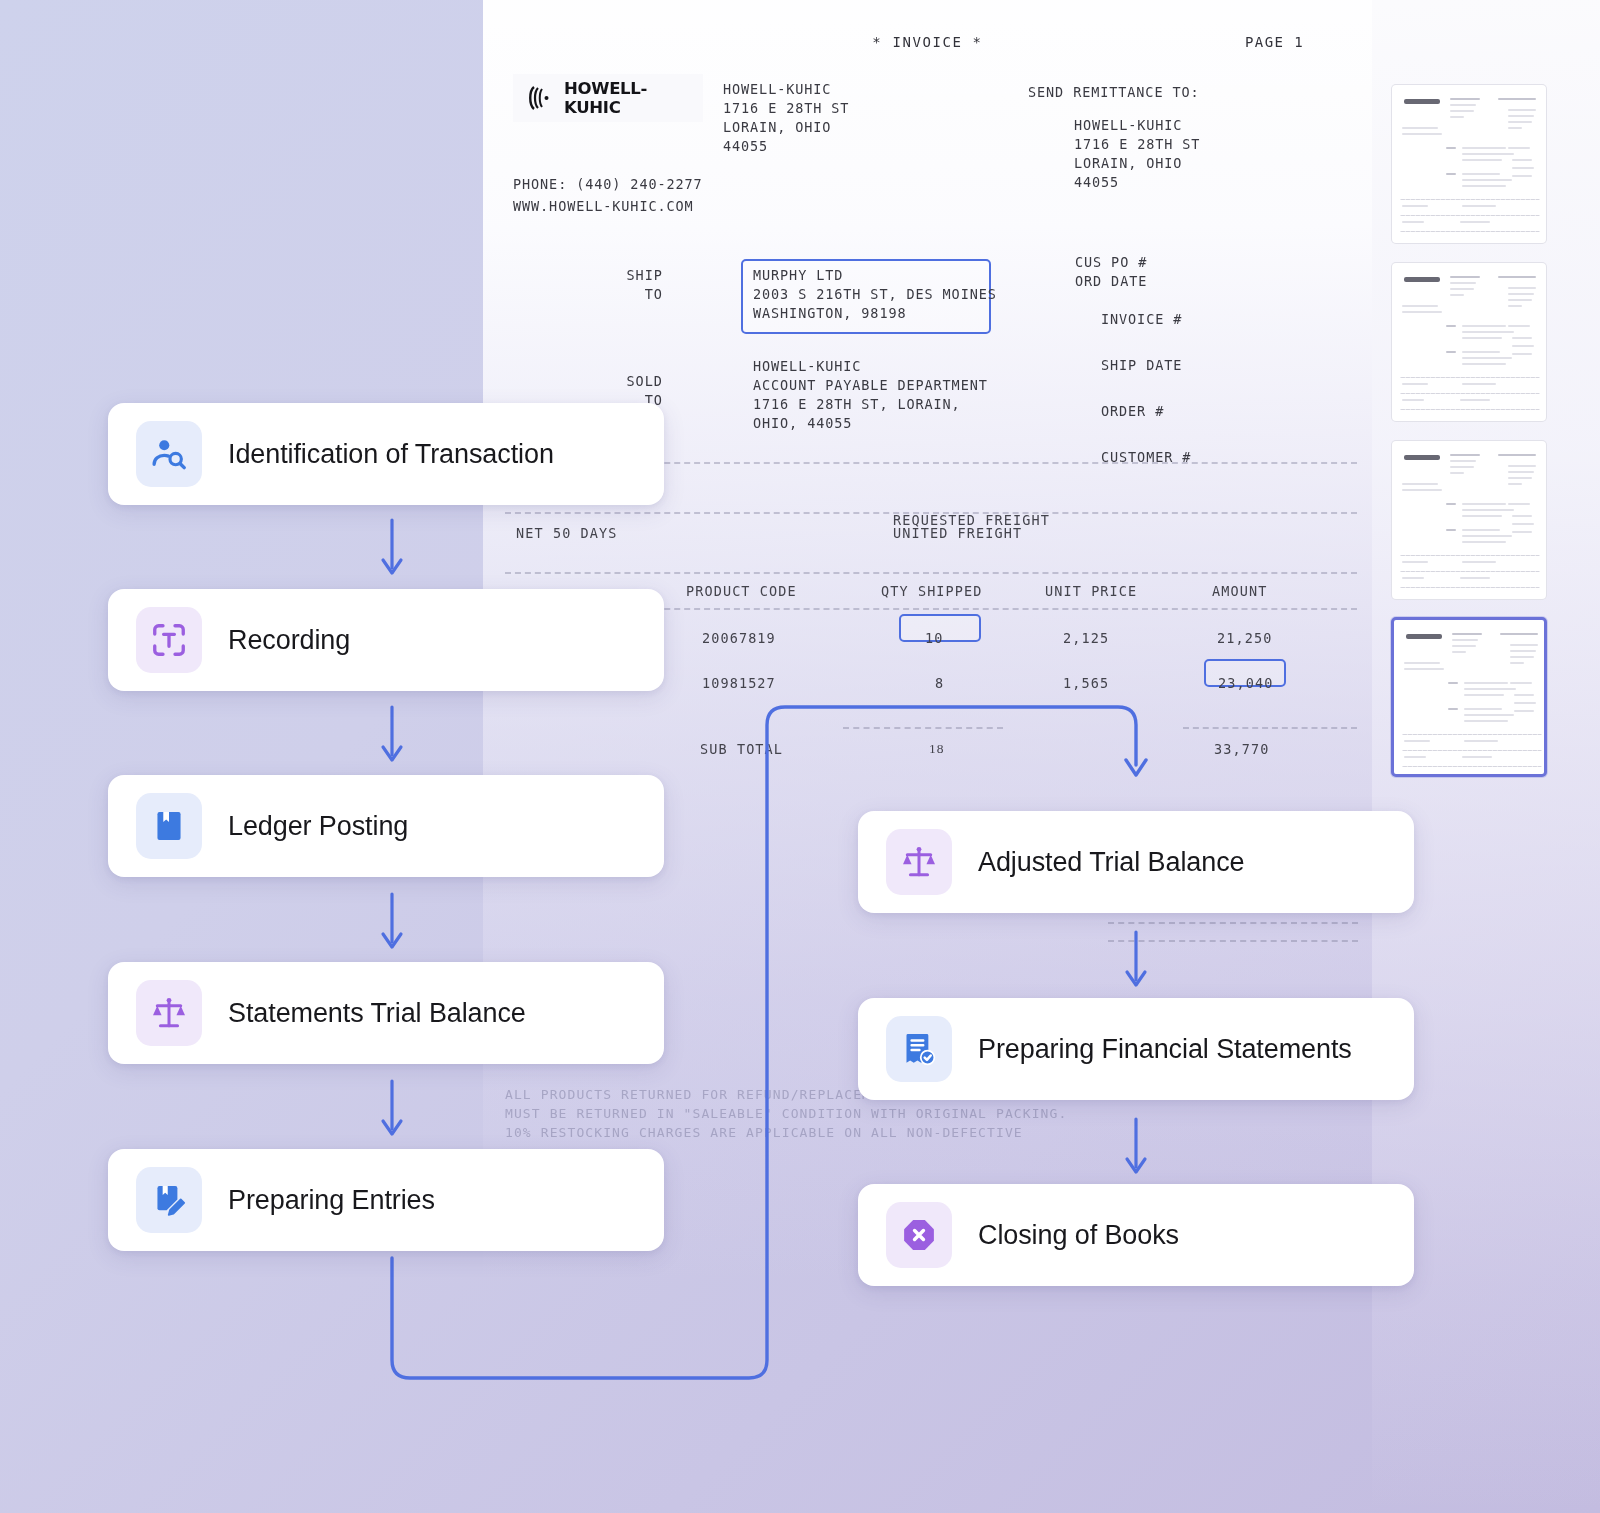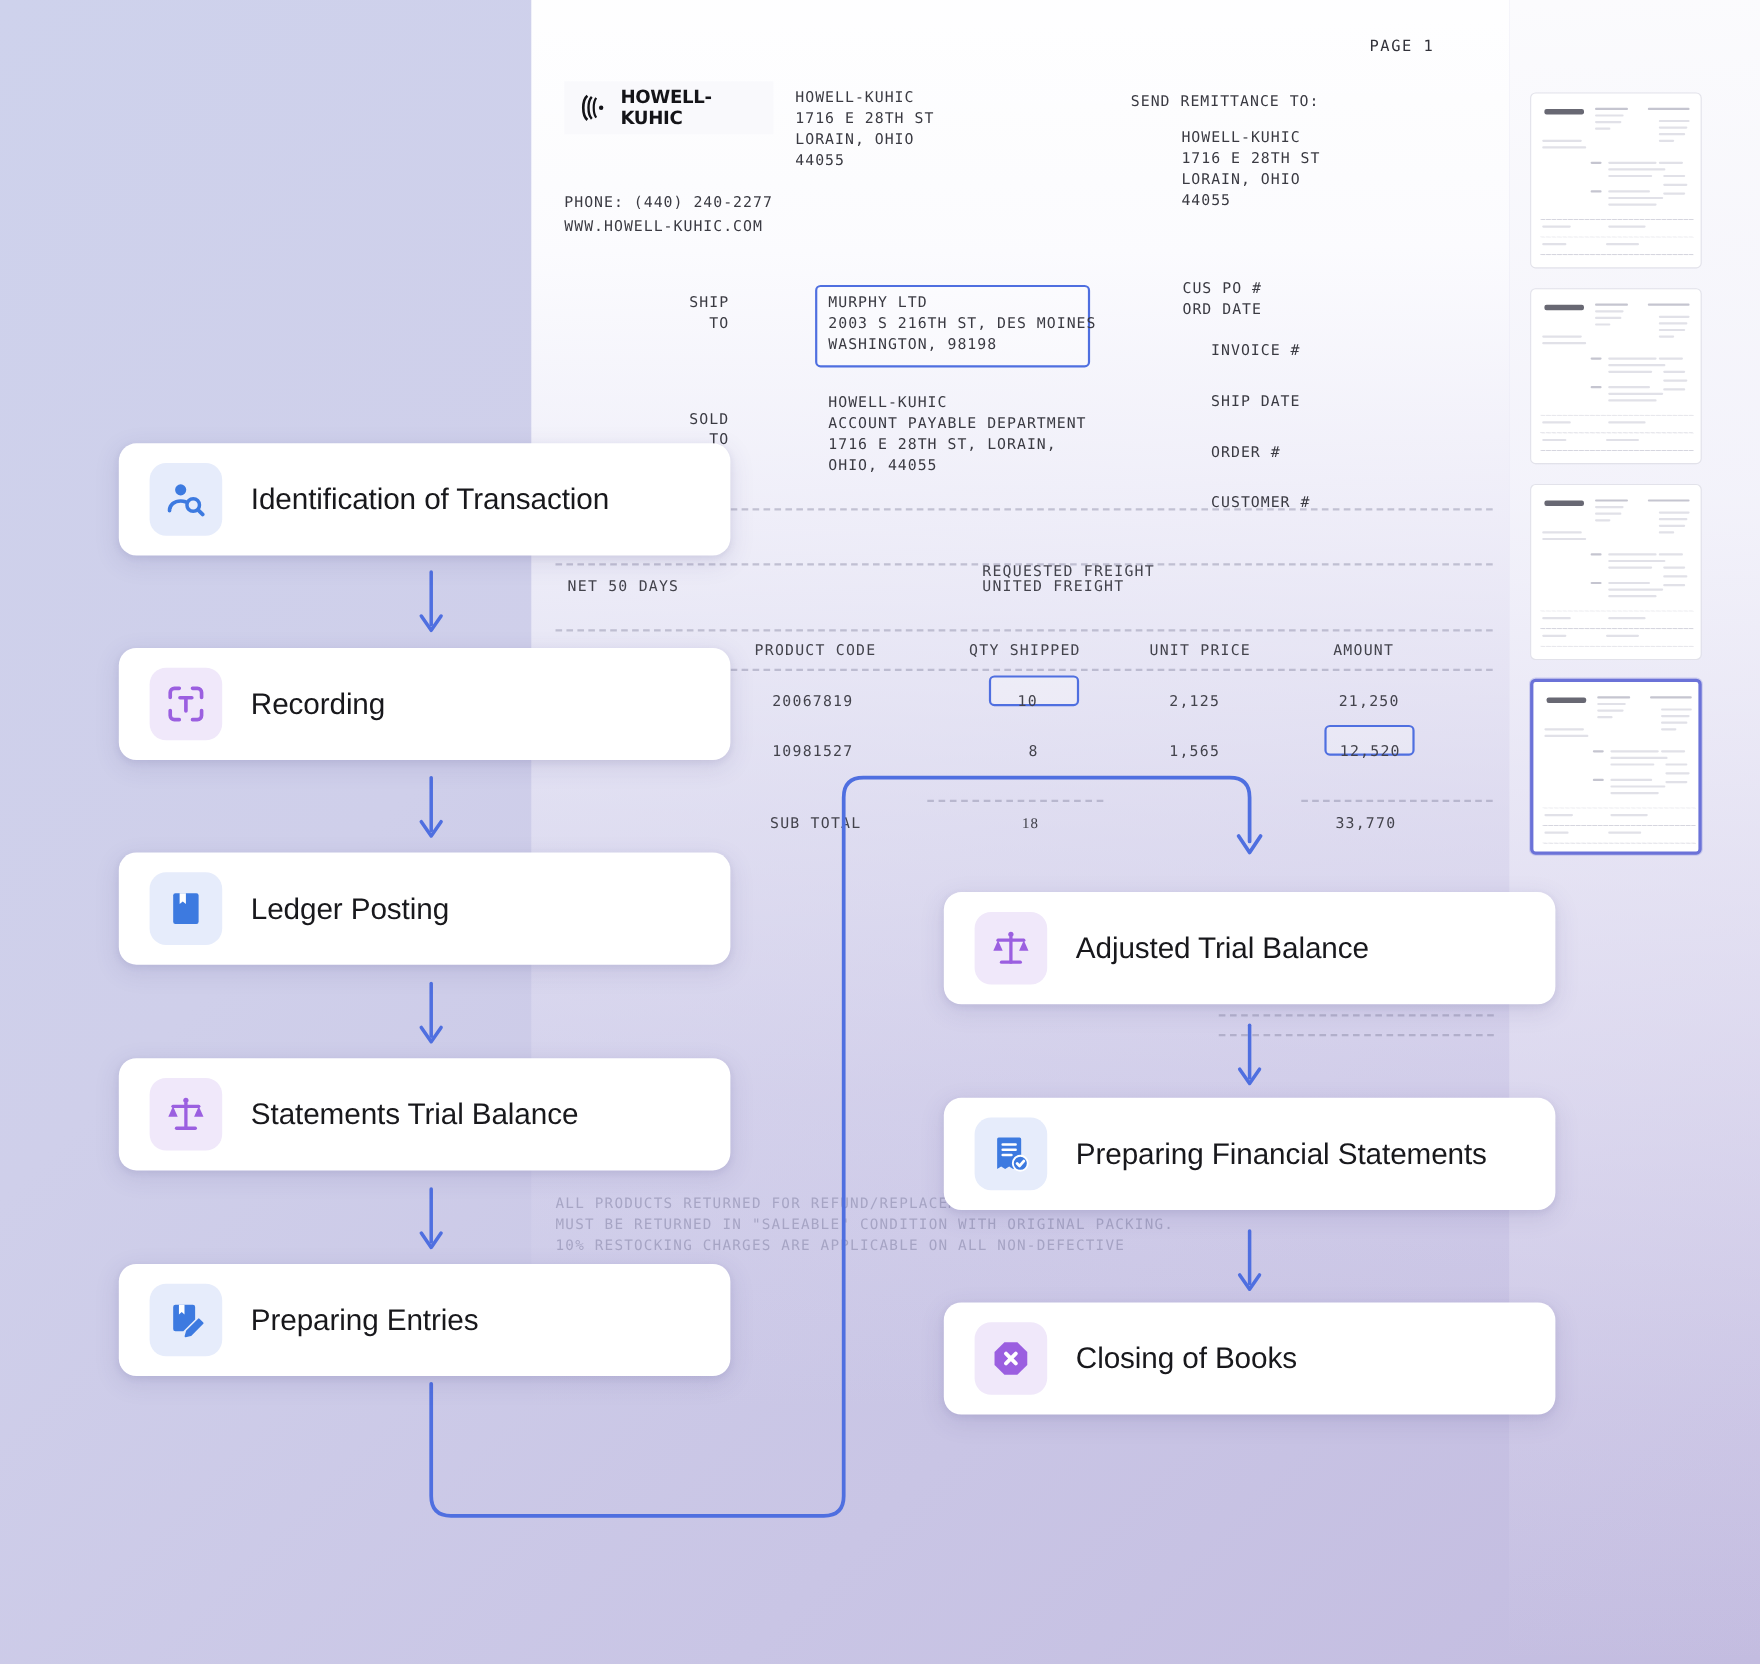--- a/index.html
+++ b/index.html
@@ -187,20 +187,21 @@
   .loop-svg { position: absolute; left: 0; top: 0; width: 1600px; height: 1513px; pointer-events: none; }
 </style>
 </head>
 <body>
 
 <div id="stage">
 
   <div id="doc-sheet">
     <div class="doc-inner">
 
+      <div class="inv-title">* INVOICE *</div>
       <div class="inv-page">PAGE 1</div>
 
       <div class="logo-box">
         <svg class="logo-mark" viewBox="0 0 30 30">
           <path d="M9 4 C4 8, 4 22, 9 26" stroke="#141418" stroke-width="2.4" fill="none"></path>
           <path d="M13 5 C9 9, 9 21, 13 25" stroke="#141418" stroke-width="2.2" fill="none"></path>
           <path d="M17 6 C14 10, 14 20, 17 24" stroke="#141418" stroke-width="2" fill="none"></path>
           <circle cx="21.5" cy="15" r="2" fill="#141418"></circle>
         </svg>
         <span class="logo-text">HOWELL-KUHIC</span>
@@ -262,21 +263,21 @@
       <div class="hl-qty"></div>
       <div class="tbl-txt" style="left:219px; top:638px;">20067819</div>
       <div class="tbl-txt" style="left:442px; top:638px;">10</div>
       <div class="tbl-txt" style="left:580px; top:638px;">2,125</div>
       <div class="tbl-txt" style="left:734px; top:638px;">21,250</div>
 
       <div class="hl-amt"></div>
       <div class="tbl-txt" style="left:219px; top:683px;">10981527</div>
       <div class="tbl-txt" style="left:452px; top:683px;">8</div>
       <div class="tbl-txt" style="left:580px; top:683px;">1,565</div>
-      <div class="tbl-txt" style="left:735px; top:683px;">12,520</div>
+      <div class="tbl-txt" style="left:735px; top:683px;">23,040</div>
 
       <div class="dashrule" style="top:735px; left:360px; width:160px;"></div>
       <div class="dashrule" style="top:735px; left:700px; width:174px;"></div>
 
       <div class="tbl-txt" style="left:217px; top:749px;">SUB TOTAL</div>
       <div class="tbl-txt" style="left:446px; top:749px;font-family:Liberation Serif, serif;">18</div>
       <div class="tbl-txt" style="left:731px; top:749px;">33,770</div>
 
       <div class="dashrule" style="top:930px; left:625px; width:250px;"></div>
       <div class="dashrule" style="top:948px; left:625px; width:250px;"></div>

